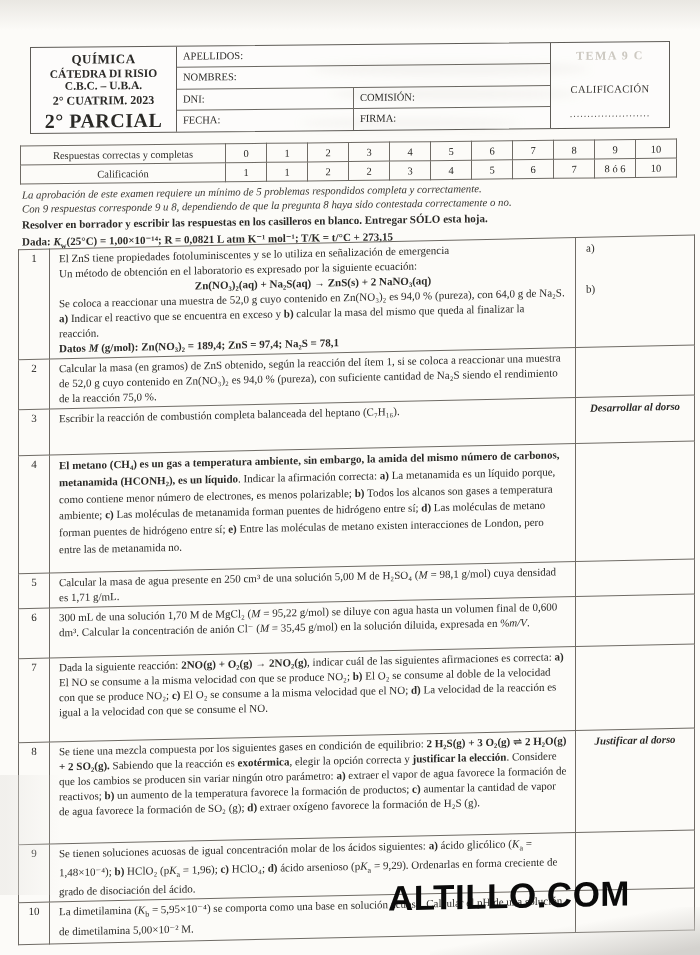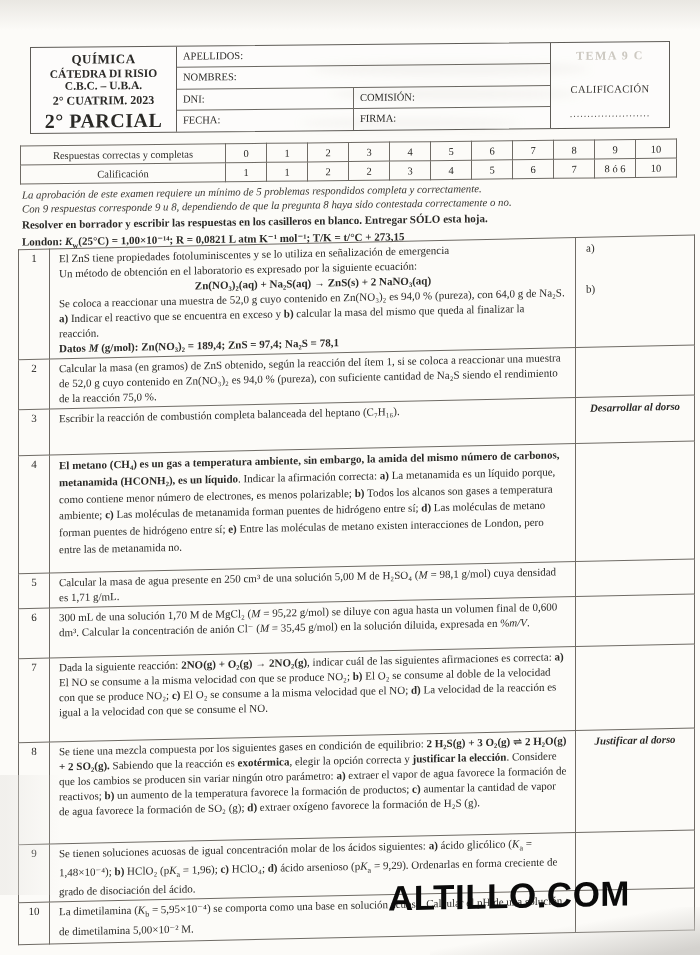--- a/index.html
+++ b/index.html
@@ -152,21 +152,21 @@
             <td>10</td>
           </tr>
       </tbody>
     </table>
   </div>
 
   <div class="notes">
     <div class="note-i">La aprobación de este examen requiere un mínimo de 5 problemas respondidos completa y correctamente.</div>
     <div class="note-i">Con 9 respuestas corresponde 9 u 8, dependiendo de que la pregunta 8 haya sido contestada correctamente o no.</div>
     <div class="note-b">Resolver en borrador y escribir las respuestas en los casilleros en blanco. Entregar SÓLO esta hoja.</div>
-    <div class="datos"><span class="b">London:  </span><span class="b i">K</span><sub class="b">w</sub><span class="b">(25°C) = 1,00×10⁻¹⁴; R = 0,0821 L atm K⁻¹ mol⁻¹; T/K = t/°C + 273,15</span></div>
+    <div class="datos"><span class="b">Dada:  </span><span class="b i">K</span><sub class="b">w</sub><span class="b">(25°C) = 1,00×10⁻¹⁴; R = 0,0821 L atm K⁻¹ mol⁻¹; T/K = t/°C + 273,15</span></div>
   </div>
 
   <div class="qtable-wrap">
     <table class="qt">
       <tbody id="qbody">
           <tr class="q1">
             <td class="qnum">1</td>
             <td class="qtext">
               <div class="para"><span>El ZnS tiene propiedades fotoluminiscentes y se lo utiliza en señalización de emergencia</span></div>
               <div class="para"><span>Un método de obtención en el laboratorio es expresado por la siguiente ecuación:</span></div>

